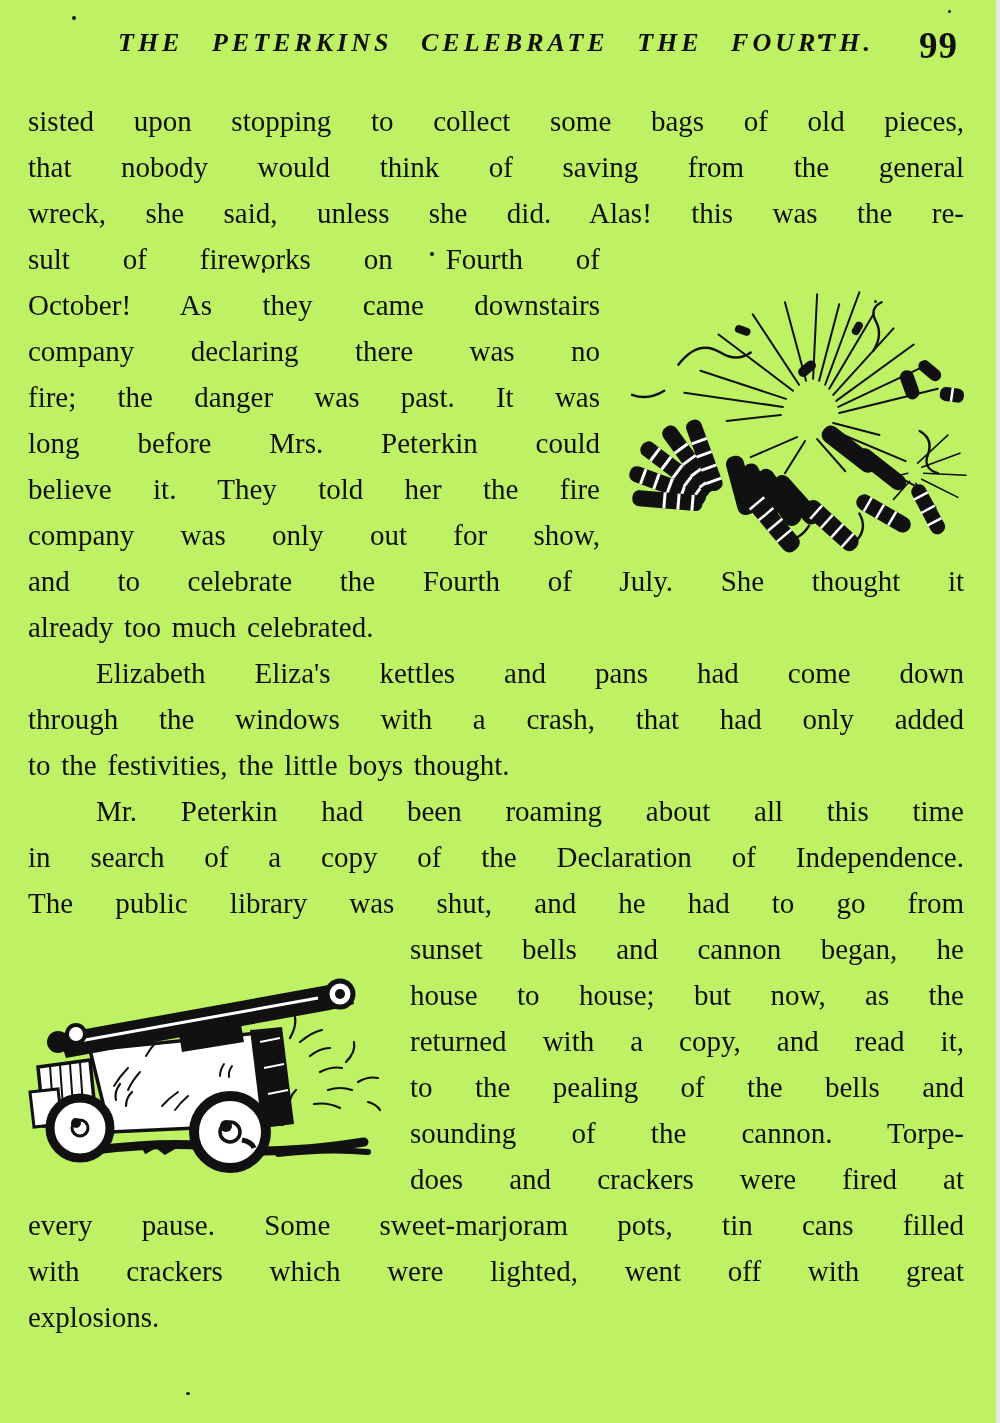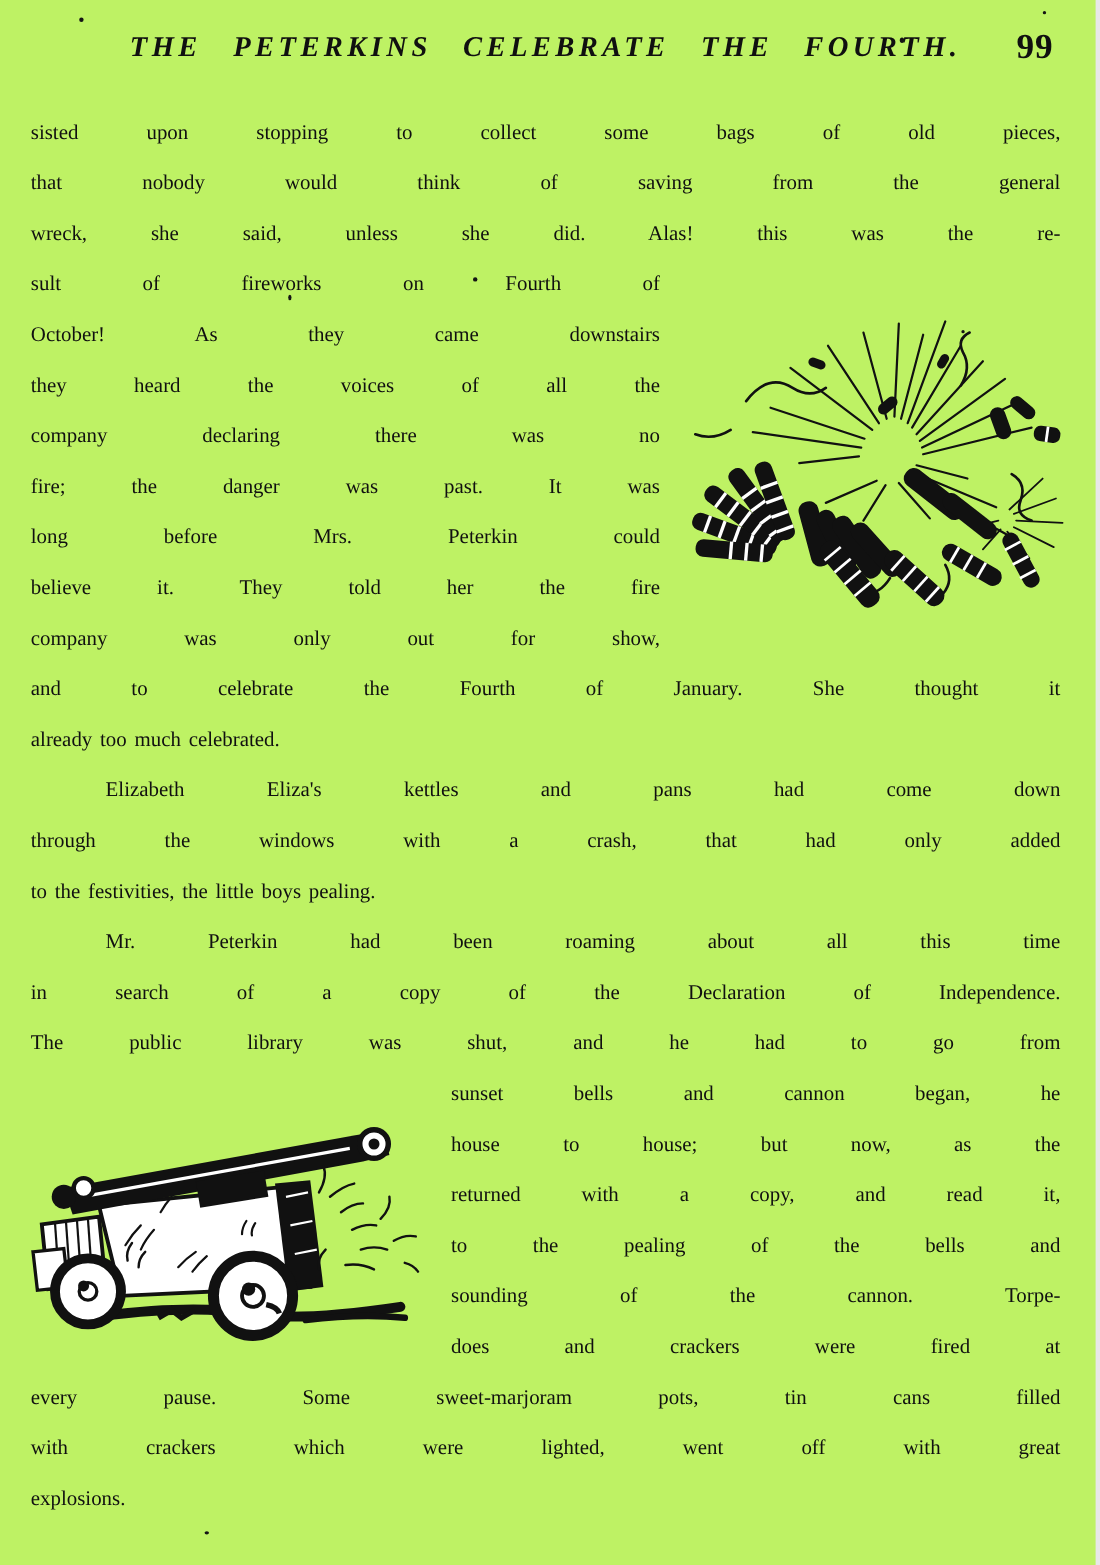--- a/index.html
+++ b/index.html
@@ -24,25 +24,25 @@
     font-weight:bold;
     font-size:26px;
     letter-spacing:4px;
     word-spacing:18px;
     padding-top:6px;
     white-space:nowrap;
   }
   .running-head .pagenum{
     position:absolute;
     right:6px;top:2px;
-    font-size:32px;
+    font-size:37px;
     font-weight:bold;
     letter-spacing:1px;
   }
-  .bodytext{font-size:19px;line-height:46px;word-spacing:0.12em;}
+  .bodytext{font-size:29px;line-height:46px;word-spacing:0.12em;}
   .line{
     text-align:justify;
     text-align-last:justify;
     height:46px;
     white-space:nowrap;
   }
   .line.last{text-align:left;text-align-last:left;}
   .line.indent{text-indent:68px;}
   .sec{position:relative;}
   .col-left{width:572px;}
@@ -66,21 +66,20 @@
     <div class="sec">
       <div class="line">sisted upon stopping to collect some bags of old pieces,</div>
       <div class="line">that nobody would think of saving from the general</div>
       <div class="line">wreck, she said, unless she did. Alas! this was the re-</div>
     </div>
 
     <div class="sec">
       <div class="col-left">
         <div class="line">sult of fireworks on Fourth of</div>
         <div class="line">October! As they came downstairs</div>
-        <div class="line">they heard the voices of all the</div>
         <div class="line">company declaring there was no</div>
         <div class="line">fire; the danger was past. It was</div>
         <div class="line">long before Mrs. Peterkin could</div>
         <div class="line">believe it. They told her the fire</div>
         <div class="line">company was only out for show,</div>
       </div>
 
       <svg class="art-fireworks" viewBox="0 0 350 310" xmlns="http://www.w3.org/2000/svg">
         <g stroke="#111" stroke-width="2" stroke-linecap="round">
           <line x1="172" y1="118" x2="98" y2="62"></line>
@@ -246,28 +245,28 @@
           </g>
           <g transform="translate(330,122) rotate(8)">
             <rect x="-12" y="-7" width="24" height="14" rx="6" fill="#111"></rect>
             <line x1="0" y1="-7" x2="0" y2="7" stroke="#fff" stroke-width="2.5"></line>
           </g>
         </g>
       </svg>
     </div>
 
     <div class="sec">
-      <div class="line">and to celebrate the Fourth of January. She thought it</div>
+      <div class="line">and to celebrate the Fourth of July. She thought it</div>
       <div class="line last">already too much celebrated.</div>
     </div>
 
     <div class="sec">
       <div class="line indent">Elizabeth Eliza's kettles and pans had come down</div>
       <div class="line">through the windows with a crash, that had only added</div>
-      <div class="line last">to the festivities, the little boys pealing.</div>
+      <div class="line last">to the festivities, the little boys thought.</div>
     </div>
 
     <div class="sec">
       <div class="line indent">Mr. Peterkin had been roaming about all this time</div>
       <div class="line">in search of a copy of the Declaration of Independence.</div>
       <div class="line">The public library was shut, and he had to go from</div>
     </div>
 
     <div class="sec">
       <div class="col-right">

